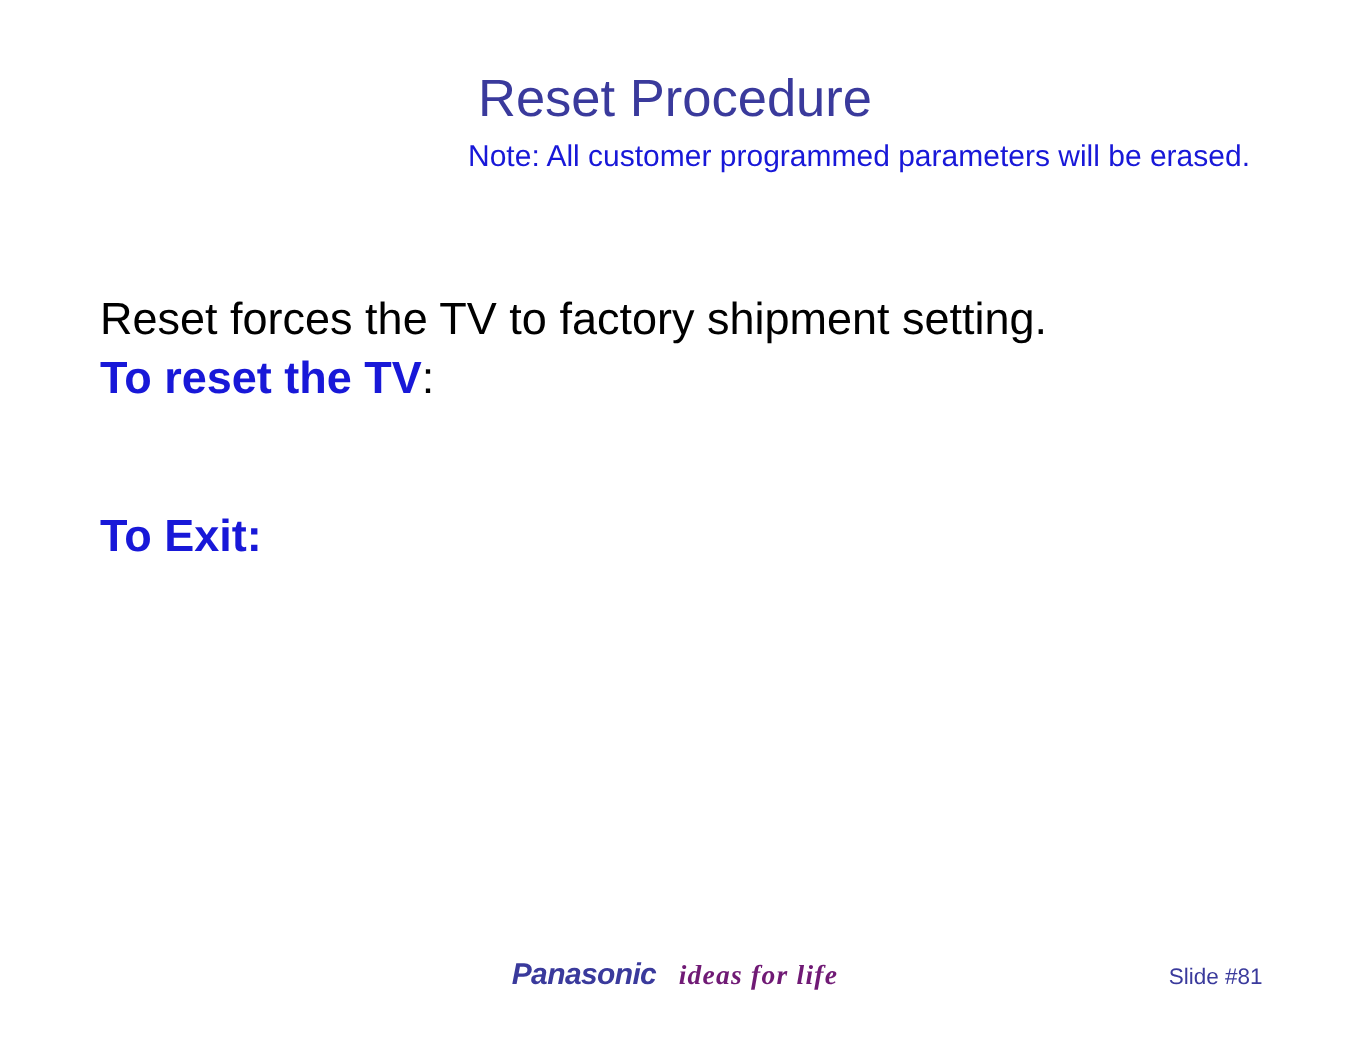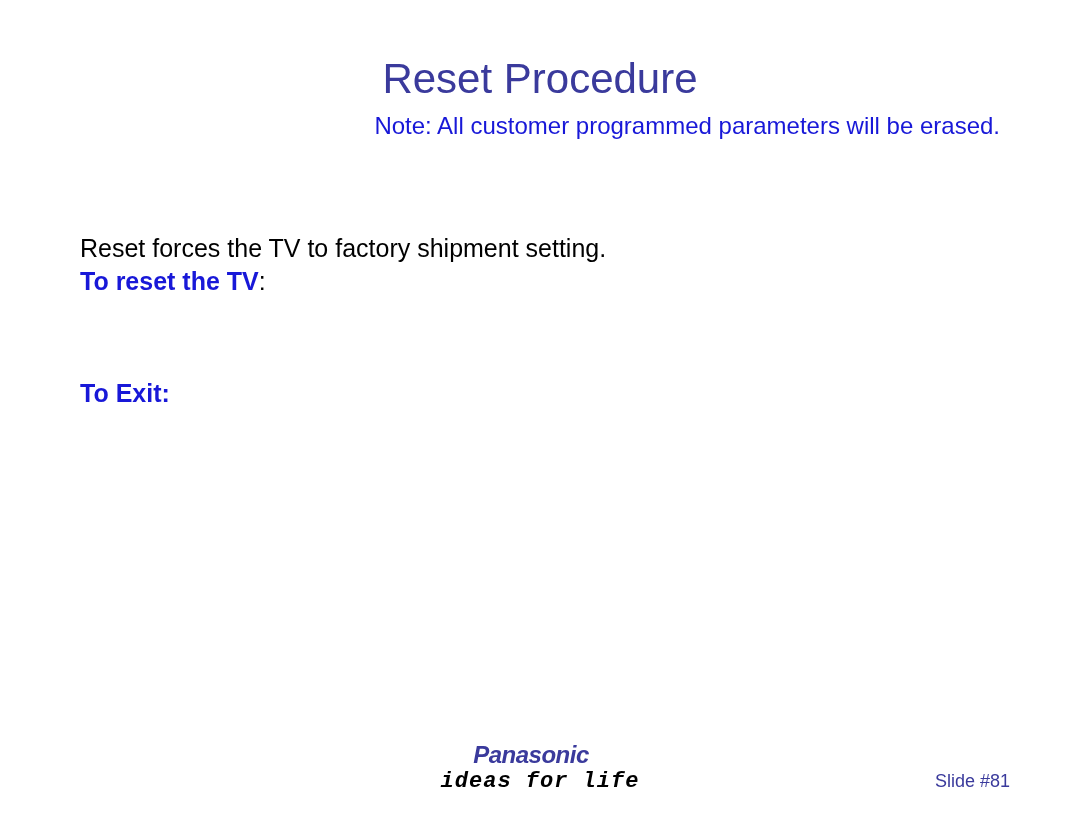--- a/index.html
+++ b/index.html
@@ -24,21 +24,21 @@
       margin-bottom: 9px;
     }
     .note-text {
       text-align: right;
       font-size: 24px;
       color: #1818d8;
       margin: 0 80px 92px 80px;
     }
     .body-content {
       margin: 12px 80px;
-      font-size: 25px;
+      font-size: 36px;
       color: #000000;
       line-height: 1.3;
     }
     .body-line {
       margin-bottom: 0px;
     }
     .blue-bold {
       color: #1818d8;
       font-weight: bold;
     }
@@ -50,37 +50,36 @@
       margin-top: 80px;
     }
     .footer {
       position: absolute;
       bottom: 40px;
       left: 0;
       right: 0;
       display: flex;
       align-items: center;
       justify-content: center;
-      flex-direction: column;
     }
     .brand-logo {
       font-family: Arial, sans-serif;
       font-weight: bold;
       font-style: italic;
       font-size: 24px;
       color: #3a3a9c;
       letter-spacing: -0.5px;
       margin-right: 18px;
     }
     .tagline {
-      font-family: Liberation Mono, monospace;
+      font-family: Liberation Serif, serif;
       font-weight: bold;
       font-style: italic;
       font-size: 22px;
-      color: #000000;
+      color: #701a75;
       letter-spacing: 1px;
     }
     .slide-number {
       position: absolute;
       right: 70px;
       bottom: 42px;
       font-size: 18px;
       color: #3a3a9c;
     }
   </style>

